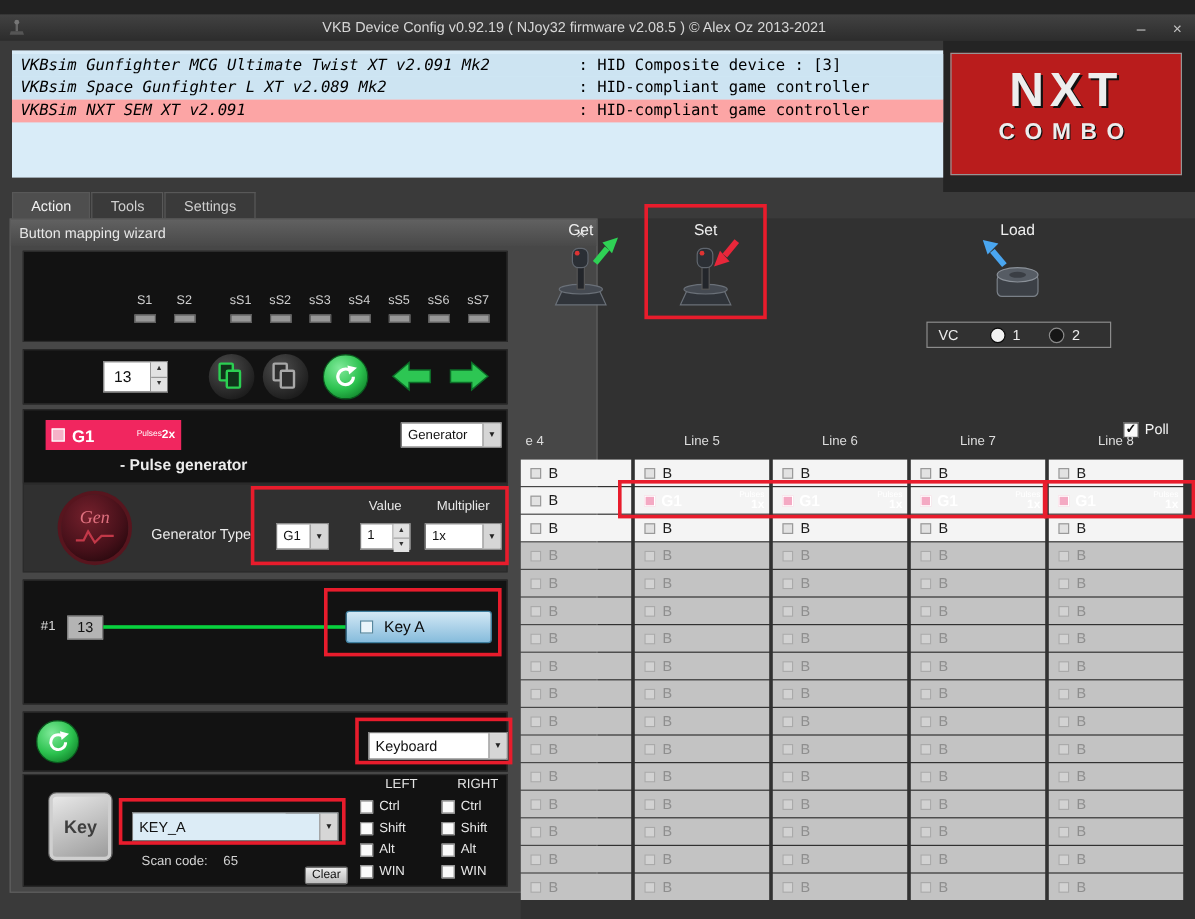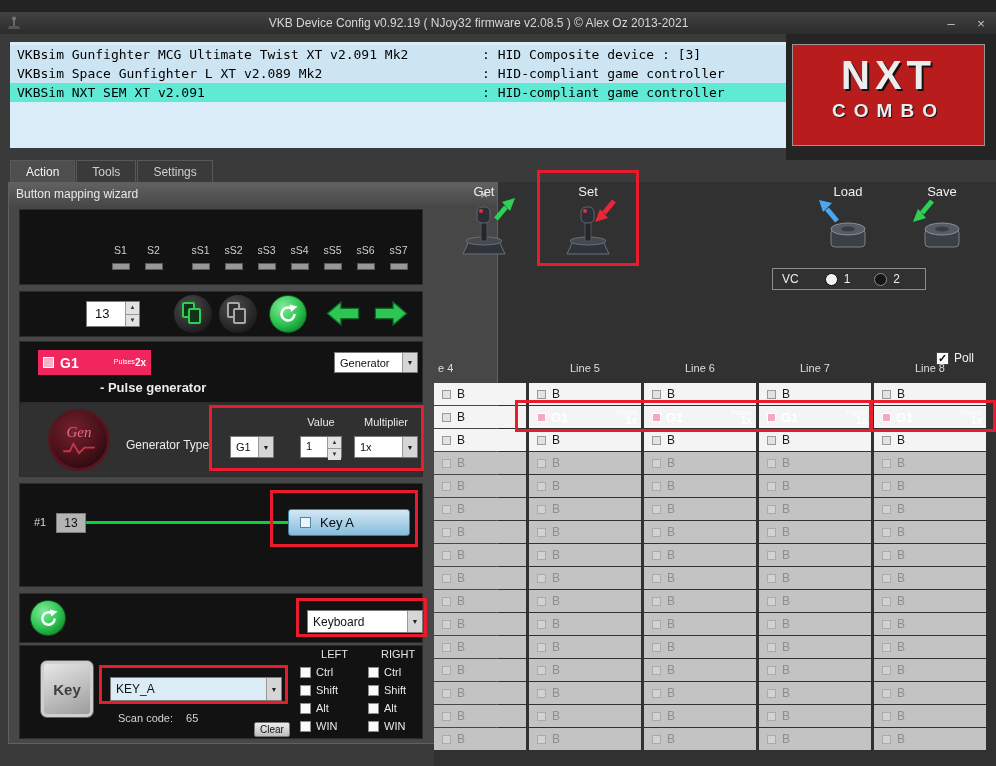--- a/index.html
+++ b/index.html
@@ -15,22 +15,22 @@
   .tb-title { flex:1; text-align:center; font-size:12px; color:#d6d6d6; }
   .win-btn { width:30px; text-align:center; color:#c4c4c4; font-size:13px; cursor:default; }
 
   
   .top-right-bg { position:absolute; left:786px; top:22px; width:210px; height:126px; background:#242424; }
 
   
   .device-panel { position:absolute; left:10px; top:30px; width:776px; height:106px; background:#d9ecf8;
     font-family:"DejaVu Sans Mono", monospace; font-size:13px; color:#000; padding-top:3px; }
   .device-row { display:flex; height:19px; align-items:center; background:#cde4f2; }
-  .device-row.selected { background:#5eead4; }
-  .dev-name { width:472px; padding-left:7px; white-space:nowrap; overflow:hidden; }
+  .device-row.selected { background:#fca5a5; }
+  .dev-name { width:472px; padding-left:7px; white-space:nowrap; overflow:hidden;font-style:italic; }
   .dev-desc { white-space:nowrap; }
 
   
   .nxt-box { position:absolute; left:792px; top:32px; width:193px; height:102px; background:#b91c1c;
     border:1px solid #959595; text-align:center; color:#ededed; }
   .nxt-top { font-size:40px; font-weight:bold; letter-spacing:5px; margin-top:8px; text-shadow:2px 2px 0 #111; }
   .nxt-bottom { font-size:19px; font-weight:bold; letter-spacing:8px; margin-top:2px; text-shadow:1px 1px 0 #111; }
 
   
   .tabs { position:absolute; left:10px; top:148px; height:22px; display:flex; }
@@ -429,36 +429,20 @@
         </svg>
       <span class="arrow-ov" style="top:-4px; left:-8px;">
         <svg width="26" height="26" viewBox="0 0 26 26">
             <line x1="20" y1="22" x2="10" y2="10" stroke="#4aa6f0" stroke-width="5"></line>
             <polygon points="2,1 15,4 6,13" fill="#4aa6f0"></polygon>
           </svg>
       </span>
     </span>
   </div>
 
-  <div class="tool-btn" style="left:906px; top:172px;">
-    <span class="tool-label">Save</span>
-    <span class="tool-icon">
-      <svg width="46" height="54" viewBox="0 0 46 54">
-          <rect x="6" y="26" width="34" height="18" rx="4" fill="#3c4046" stroke="#7a8088"></rect>
-          <ellipse cx="23" cy="26" rx="17" ry="6" fill="#565c64" stroke="#8a9098"></ellipse>
-          <ellipse cx="23" cy="26" rx="7" ry="2.5" fill="#3a3e44"></ellipse>
-        </svg>
-      <span class="arrow-ov" style="top:-6px; left:-8px;">
-        <svg width="26" height="26" viewBox="0 0 26 26">
-            <line x1="21" y1="4" x2="11" y2="16" stroke="#2fd155" stroke-width="5"></line>
-            <polygon points="2,25 15,21 7,12" fill="#2fd155"></polygon>
-          </svg>
-      </span>
-    </span>
-  </div>
 
   <div class="vc-box">
     <span style="margin-left:9px;">VC</span>
     <span class="radio sel" style="margin-left:26px;"></span>
     <span style="margin-left:6px;">1</span>
     <span class="radio unsel" style="margin-left:24px;"></span>
     <span style="margin-left:6px;">2</span>
   </div>
 
   <div class="poll-wrap">

